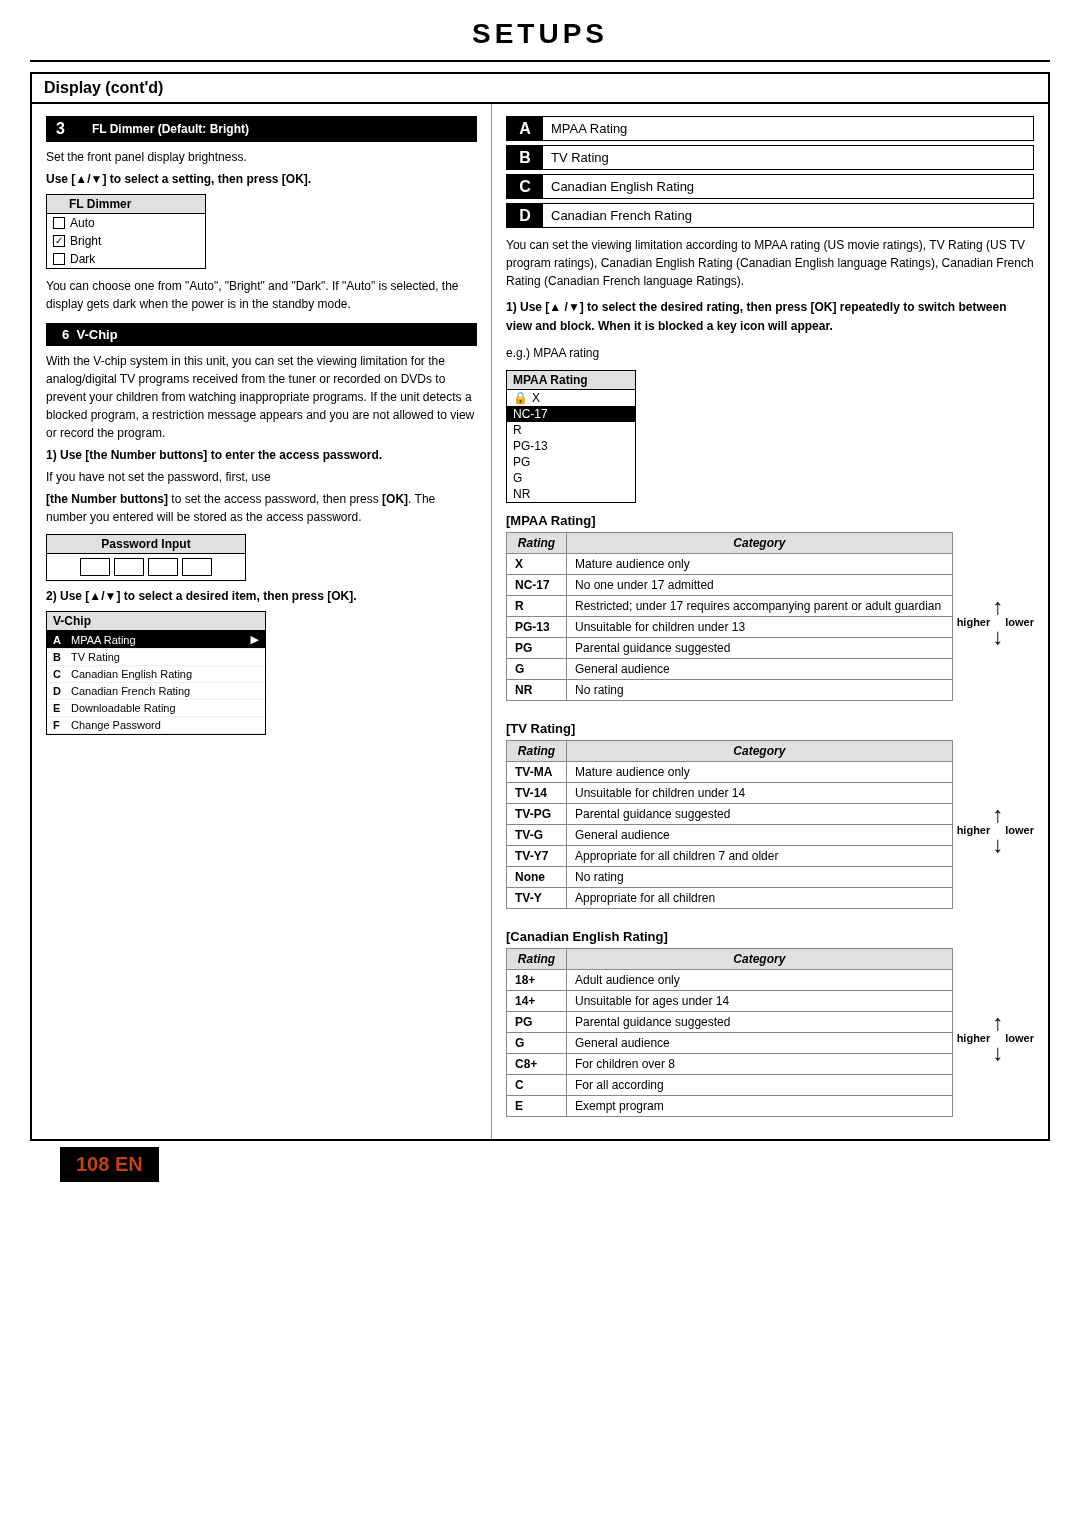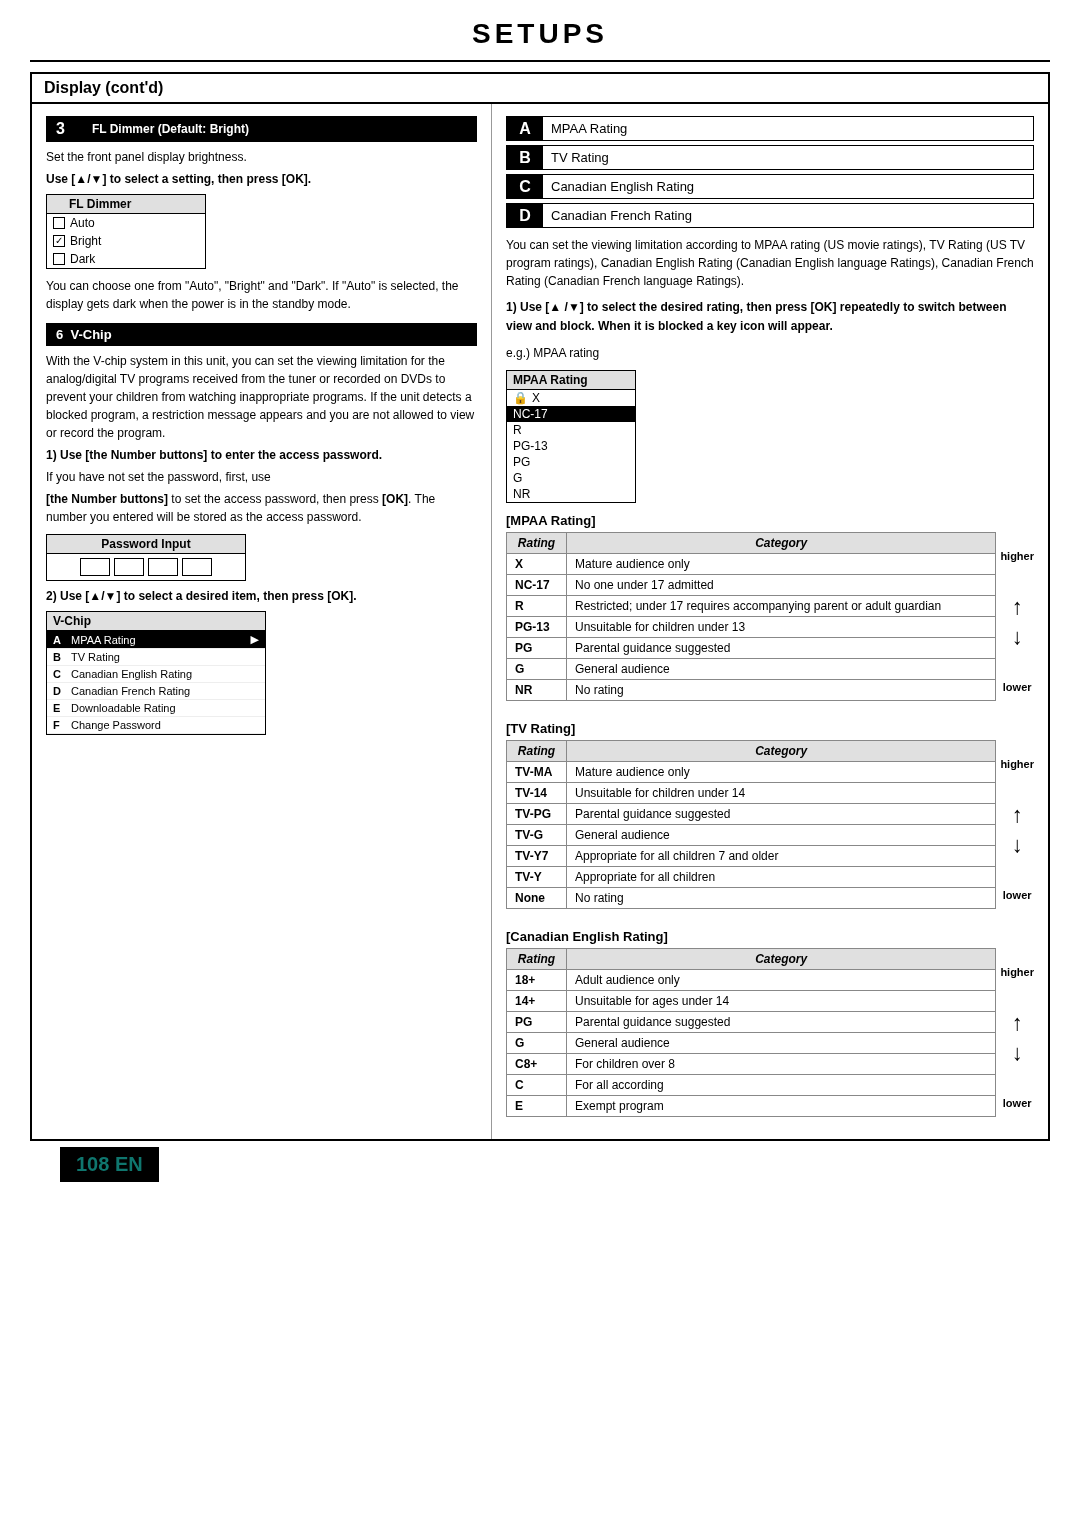--- a/index.html
+++ b/index.html
@@ -105,21 +105,21 @@
       top: -1px;
       left: 1px;
     }
 
     
     .vchip-header {
       background: #000;
       color: #fff;
       font-weight: bold;
       font-size: 13px;
-      padding: 4px 10px;
+      padding: 4px 16px;
       margin: 10px 0 6px 0;
     }
 
     
     .password-box {
       border: 1px solid #000;
       width: 200px;
       margin: 8px 0;
       font-size: 12px;
     }
@@ -247,32 +247,32 @@
       width: 60px;
     }
     .table-with-arrow {
       display: flex;
       align-items: stretch;
       gap: 4px;
     }
 
     .arrow-wrapper {
       display: flex;
-      flex-direction: column;
+      flex-direction: row;
       align-items: center;
       justify-content: center;
       font-size: 11px;
       font-weight: bold;
       gap: 2px;
     }
 
     
     .page-footer {
       background: #000;
-      color: #0f766e;
+      color: #c2410c;
       font-size: 20px;
       font-weight: bold;
       padding: 6px 16px;
       margin: 0 30px;
       display: inline-block;
     }
 
     .footer-row {
       margin: 6px 30px 8px 30px;
       display: flex;
@@ -500,26 +500,26 @@
         </tr>
         <tr>
           <td class="rating-cell">TV-G</td>
           <td>General audience</td>
         </tr>
         <tr>
           <td class="rating-cell">TV-Y7</td>
           <td>Appropriate for all children 7 and older</td>
         </tr>
         <tr>
+          <td class="rating-cell">None</td>
+          <td>No rating</td>
+        </tr>
+        <tr>
           <td class="rating-cell">TV-Y</td>
           <td>Appropriate for all children</td>
-        </tr>
-        <tr>
-          <td class="rating-cell">None</td>
-          <td>No rating</td>
         </tr>
       </tbody>
         </table>
       <div class="arrow-wrapper" style="justify-content: space-between; padding: 18px 0;">
         <div style="font-size:11px;font-weight:bold;">higher</div>
         <div style="display:flex;flex-direction:column;align-items:center;gap:4px;">
           <div style="font-size:22px;">↑</div>
           <div style="font-size:22px;">↓</div>
         </div>
         <div style="font-size:11px;font-weight:bold;">lower</div>

